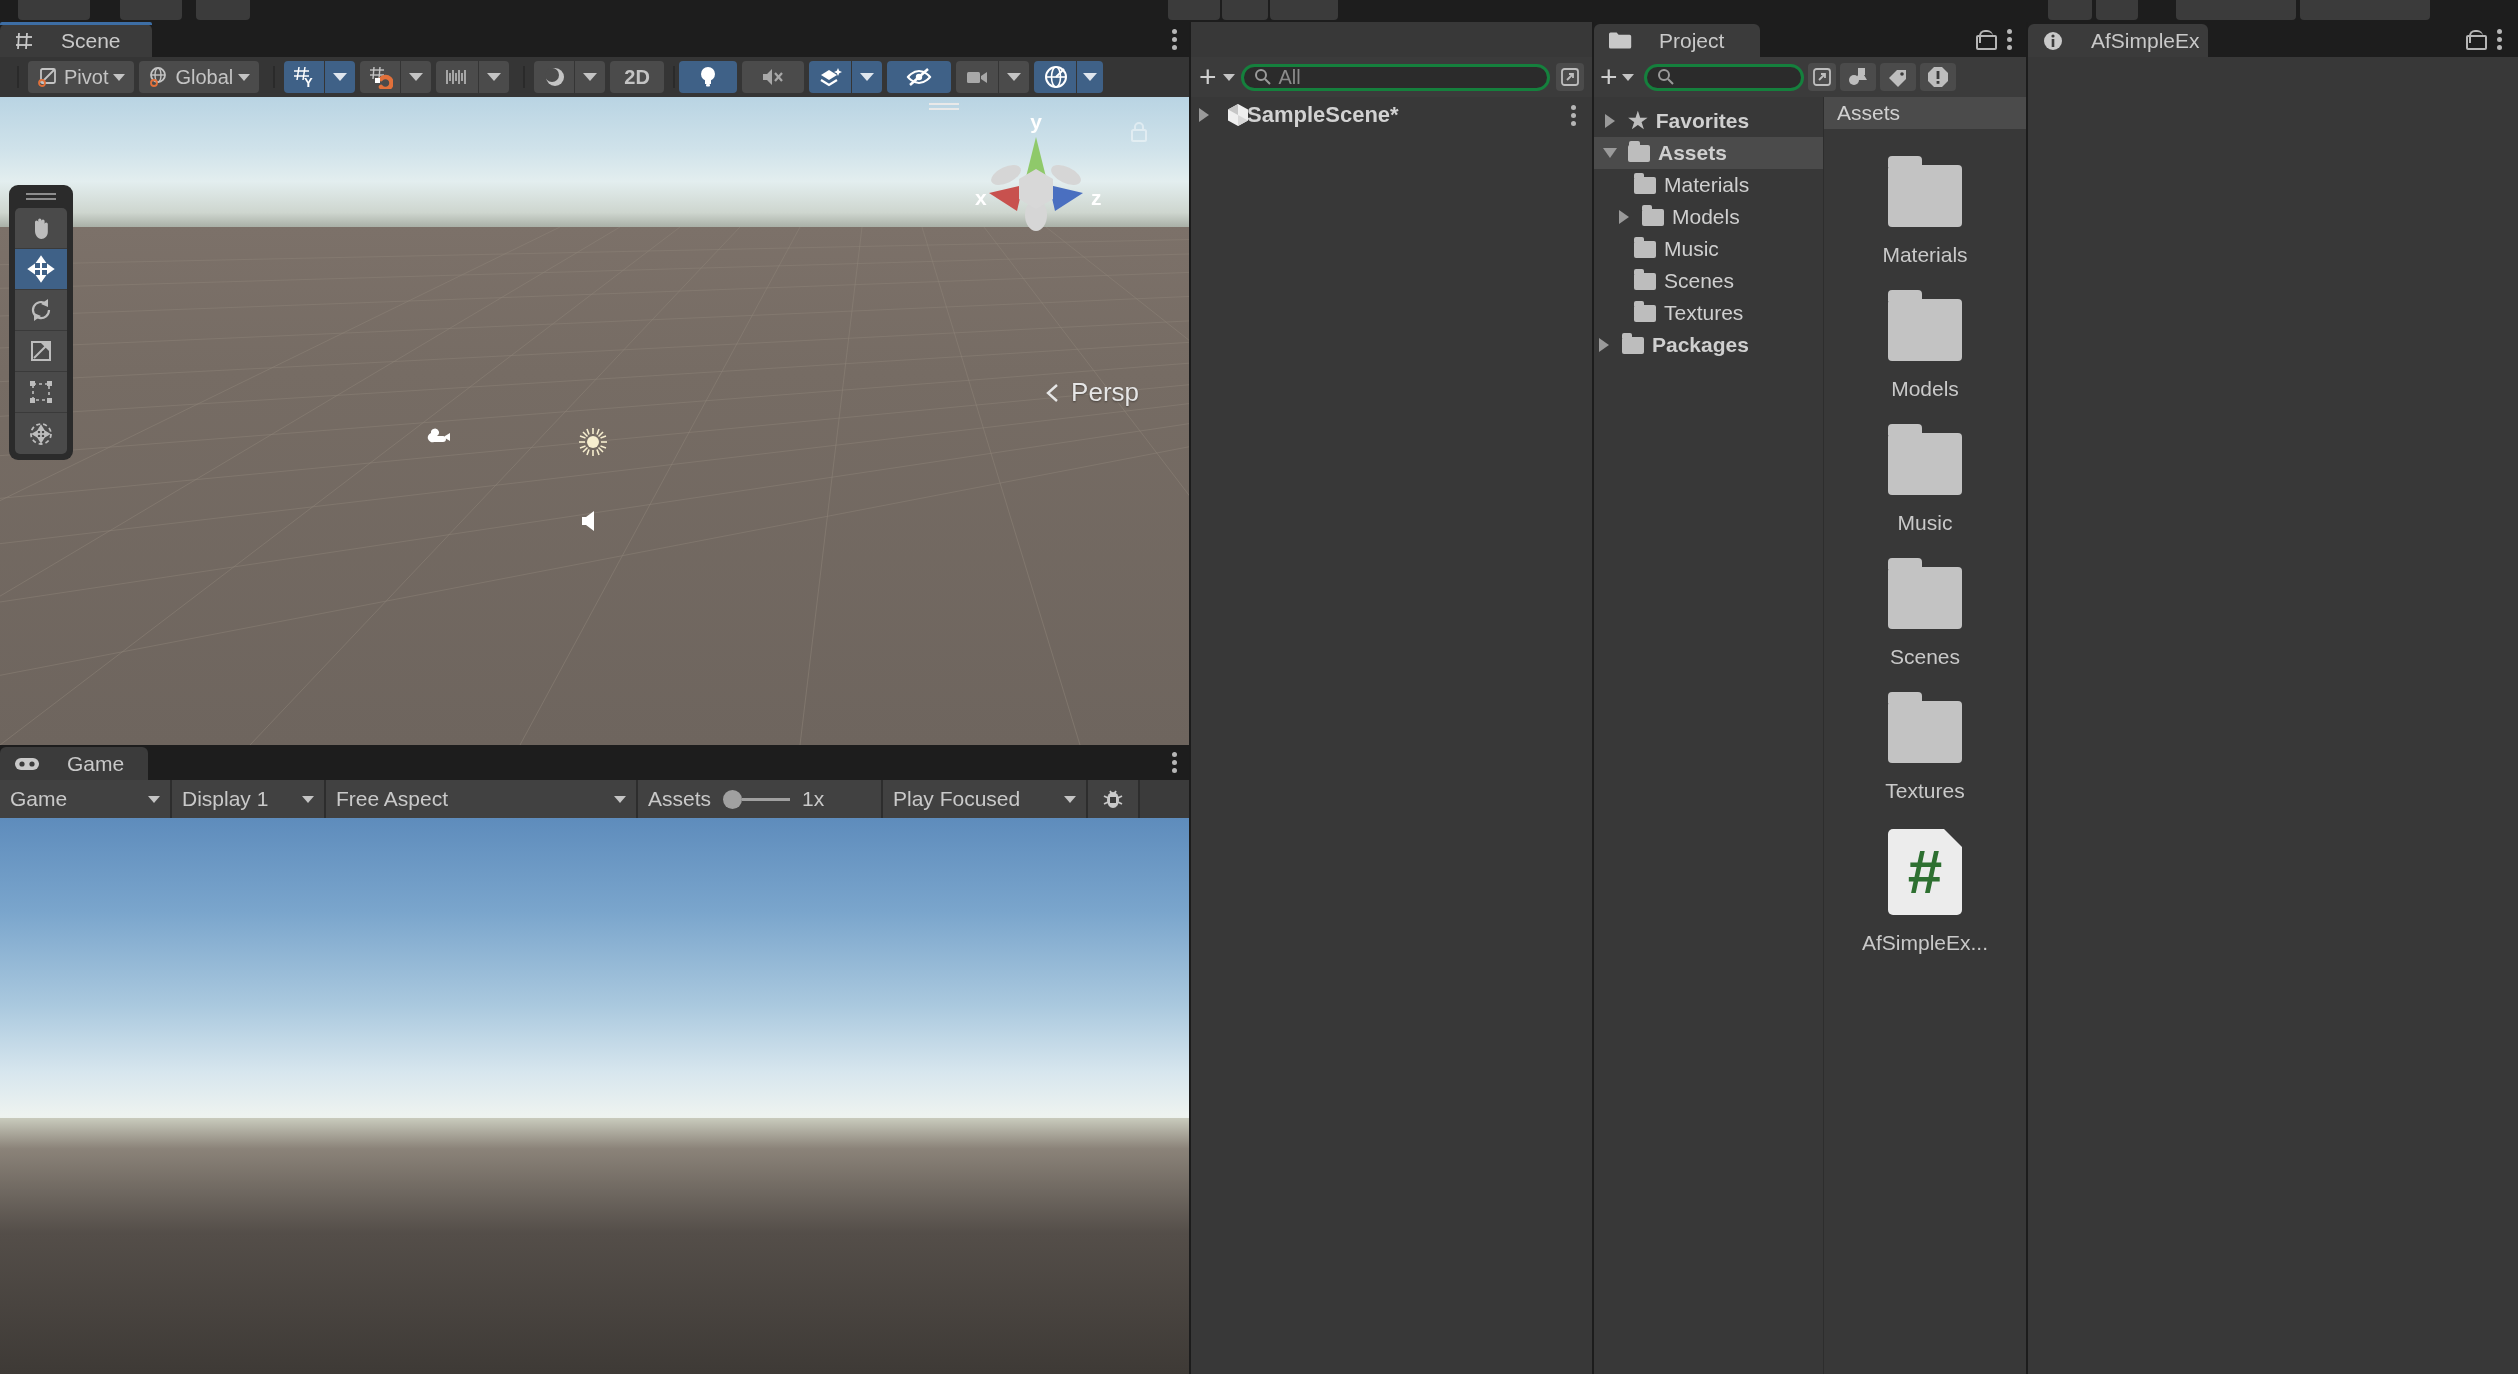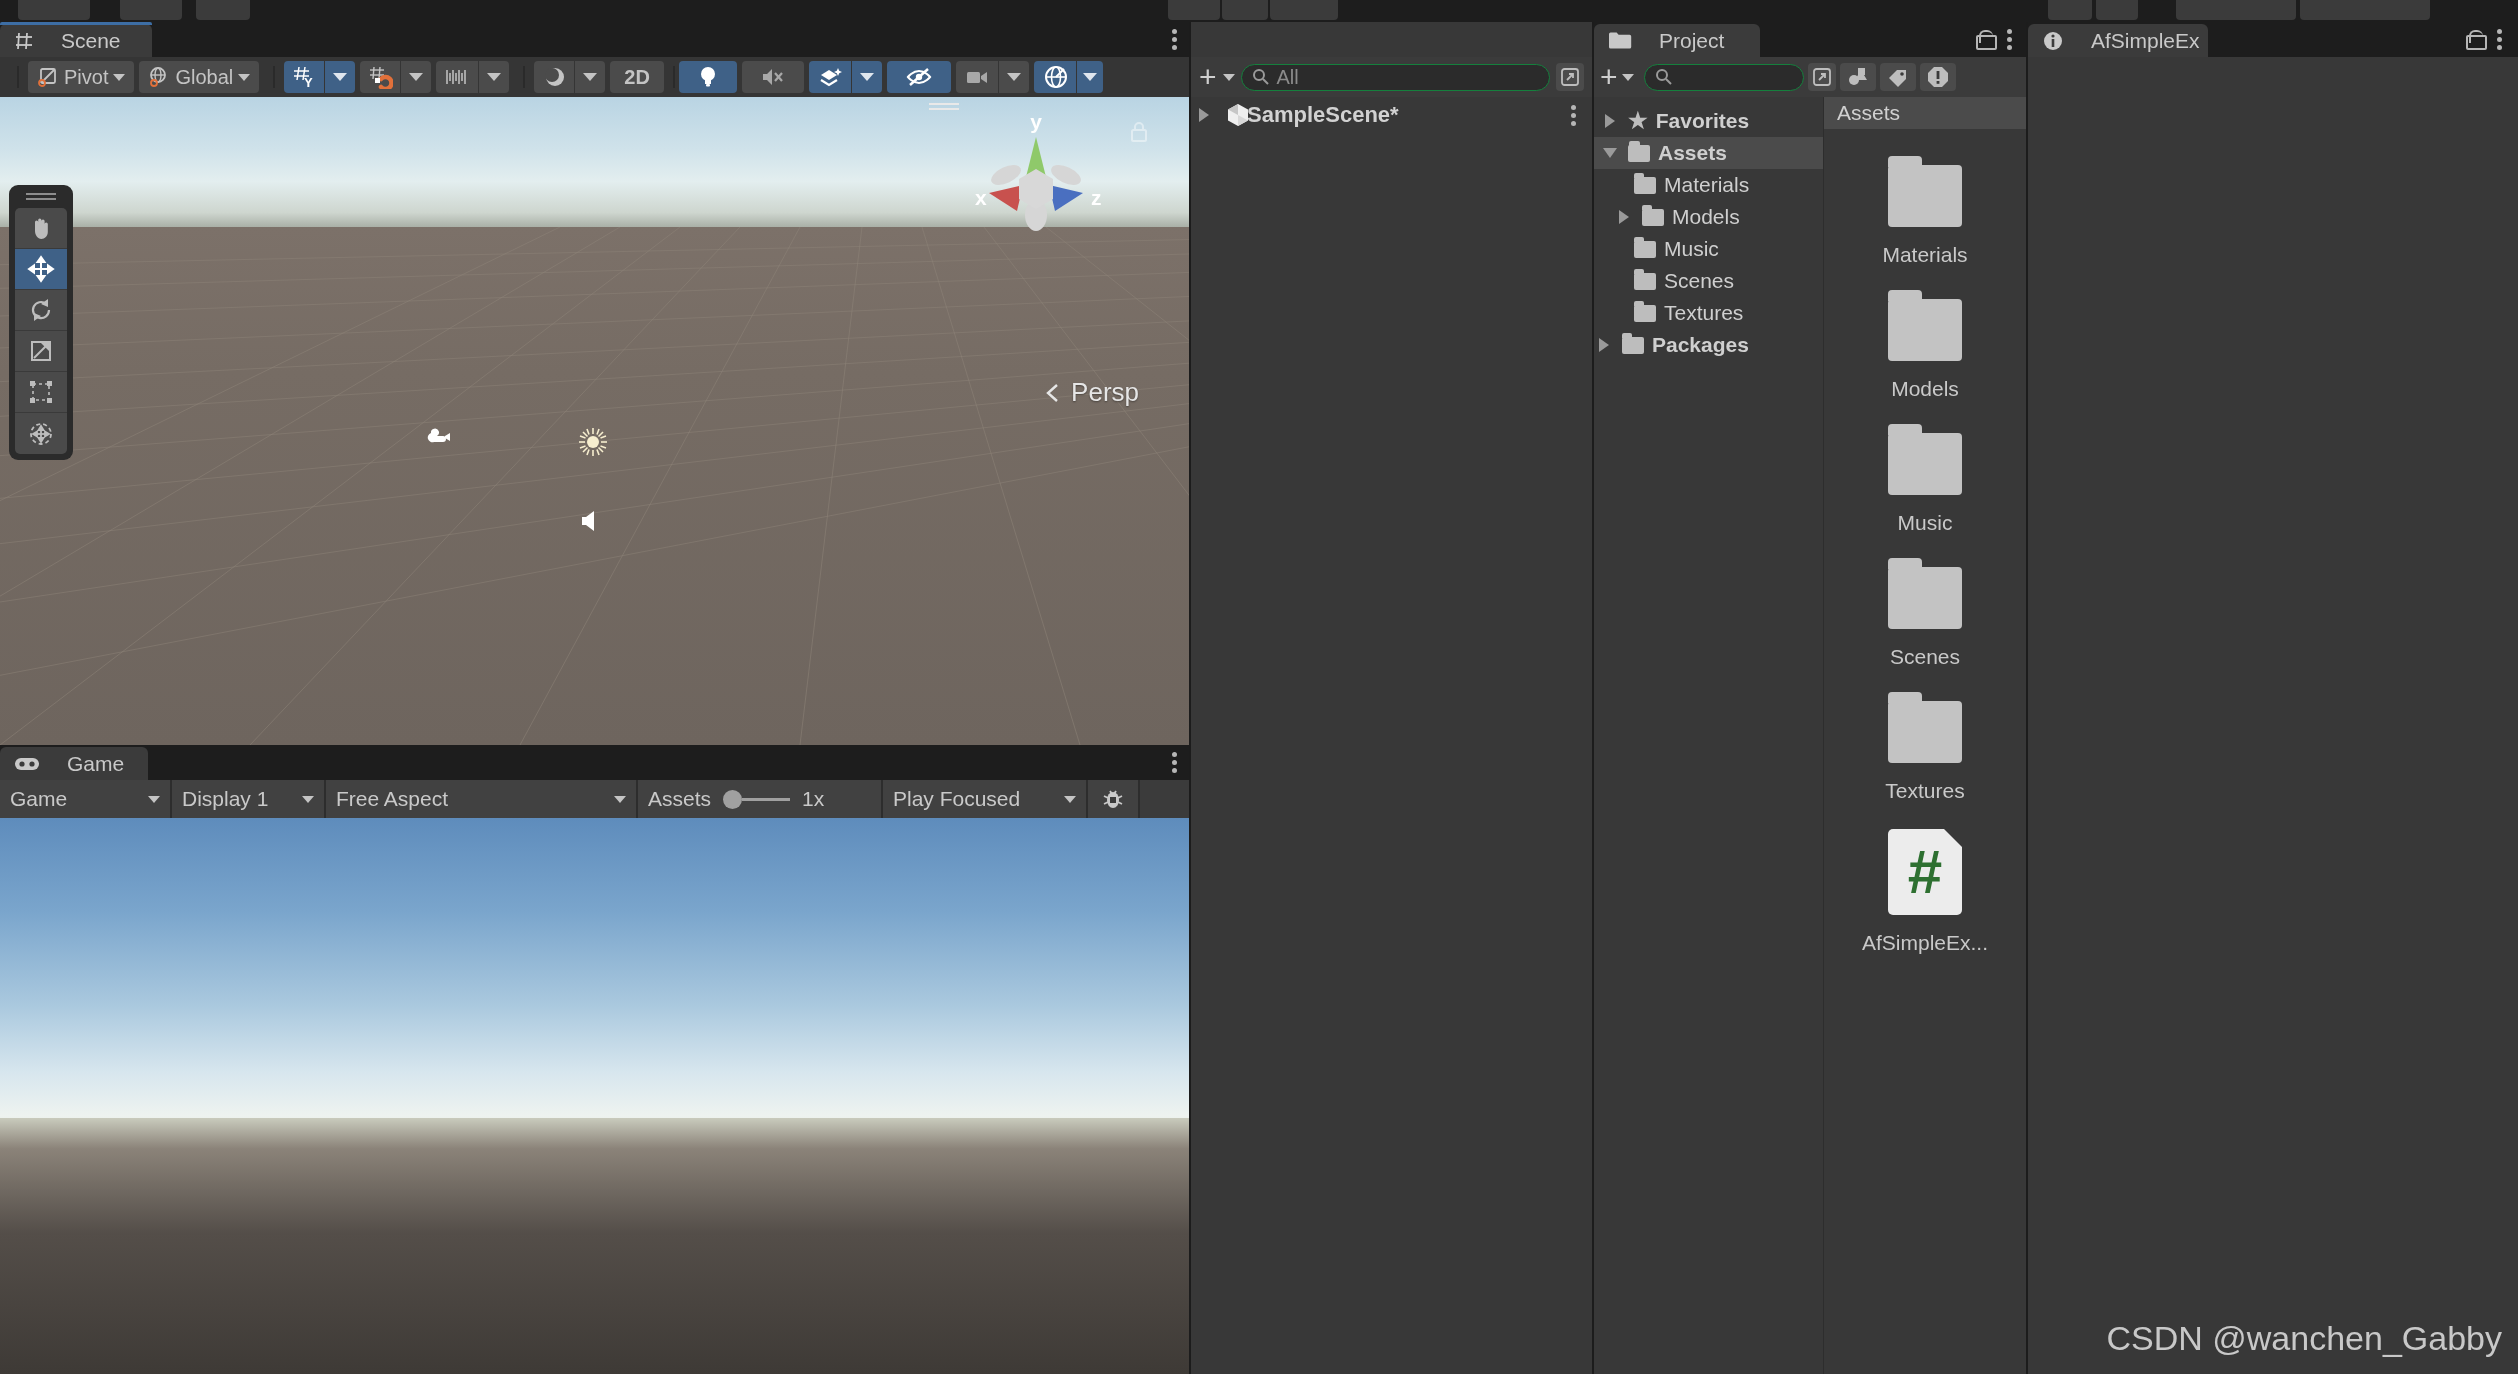--- a/index.html
+++ b/index.html
@@ -93,21 +93,21 @@
   .game-view { position:absolute; left:0; top:73px; width:1189px; height:556px; overflow:hidden; }
   .game-sky { position:absolute; left:0; top:0; width:100%; height:310px;
     background:linear-gradient(180deg,#5e8cbc 0%,#7aa5cc 30%,#a9c8de 60%,#d7e6ee 82%,#eef3f0 96%,#e7ece3 100%); }
   .game-ground { position:absolute; left:0; top:300px; width:100%; height:256px;
     background:linear-gradient(180deg,#c9cbbd 0%,#8b8379 12%,#544e49 45%,#3e3a36 100%); }
 
   
   #hierarchy-panel { position:absolute; left:1191px; top:22px; width:401px; height:1352px; background:#383838; }
   .h-toolbar { position:absolute; left:0; top:35px; width:100%; height:40px; background:#3b3b3b; display:flex; align-items:center; padding:0 8px; gap:6px; }
   .plus { color:#cfcfcf; font-size:30px; line-height:26px; font-weight:400; }
-  .search-box { flex:1; height:27px; background:#2b2b2b; border:1px solid #15803d; border-radius:14px;
+  .search-box { flex:1; height:27px; background:#2b2b2b; border:3px solid #15803d; border-radius:14px;
                 display:flex; align-items:center; padding:0 10px; gap:7px; color:#8b8b8b; font-size:20px; }
   .sq-btn { width:28px; height:28px; background:#4b4b4b; border-radius:4px; display:flex; align-items:center; justify-content:center; }
   .h-row { position:absolute; left:0; top:75px; width:100%; height:36px; display:flex; align-items:center; color:#d2d2d2; font-size:22px; font-weight:bold; padding-left:40px; gap:10px; }
 
   
   #project-panel { position:absolute; left:1594px; top:22px; width:432px; height:1352px; background:#383838; }
   .p-toolbar { position:absolute; left:0; top:35px; width:100%; height:40px; background:#3b3b3b; display:flex; align-items:center; padding:0 6px; gap:4px; }
   .p-body { position:absolute; left:0; top:75px; width:100%; bottom:0; display:flex; }
   .p-tree { width:229px; background:#383838; padding-top:8px; }
   .p-grid { flex:1; background:#383838; border-left:1px solid #2d2d2d; overflow:hidden; }
@@ -807,14 +807,13 @@
         <span class="kebab">
             <i></i>
             <i></i>
             <i></i>
           </span>
       </div>
     </div>
     <div class="i-body"></div>
   </div>
 
-  <div class="watermark">CSDN @wanchen_Gabby</div>
 </div>
 
 </body></html>

